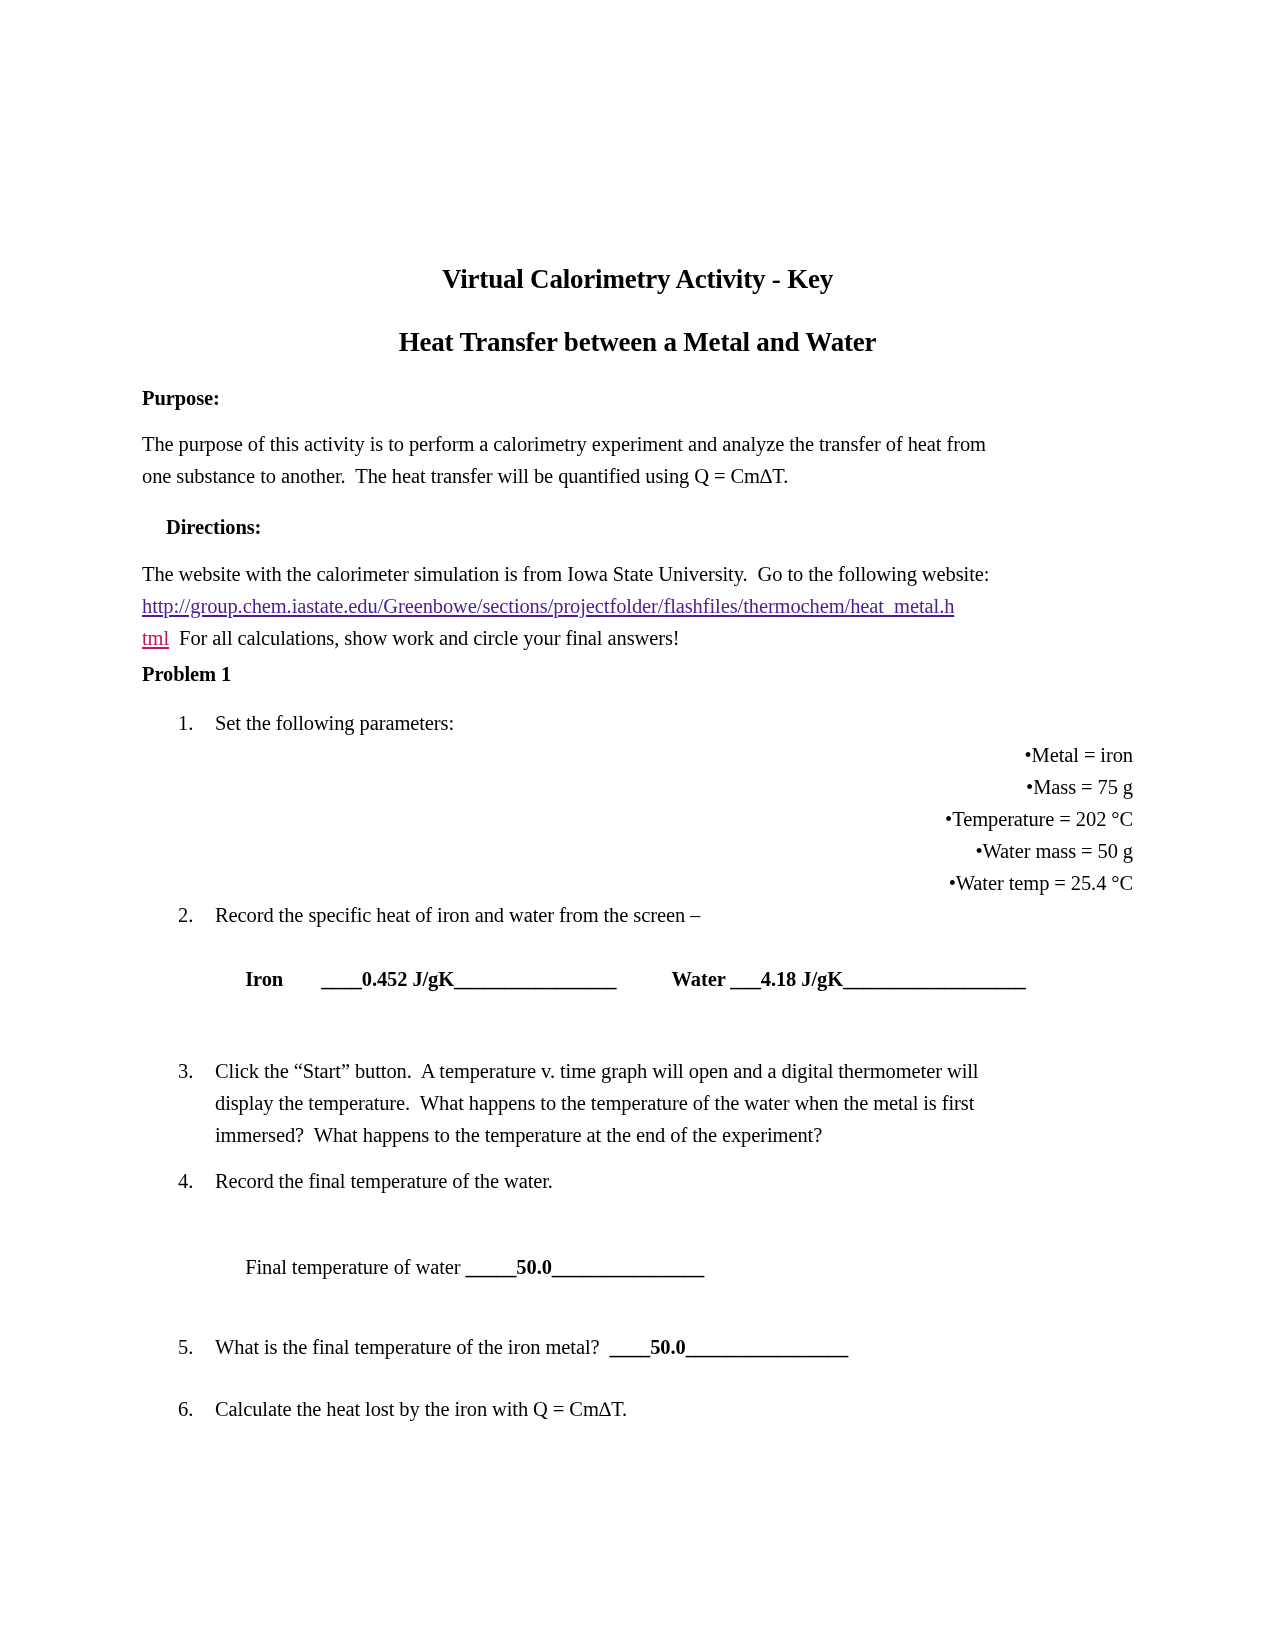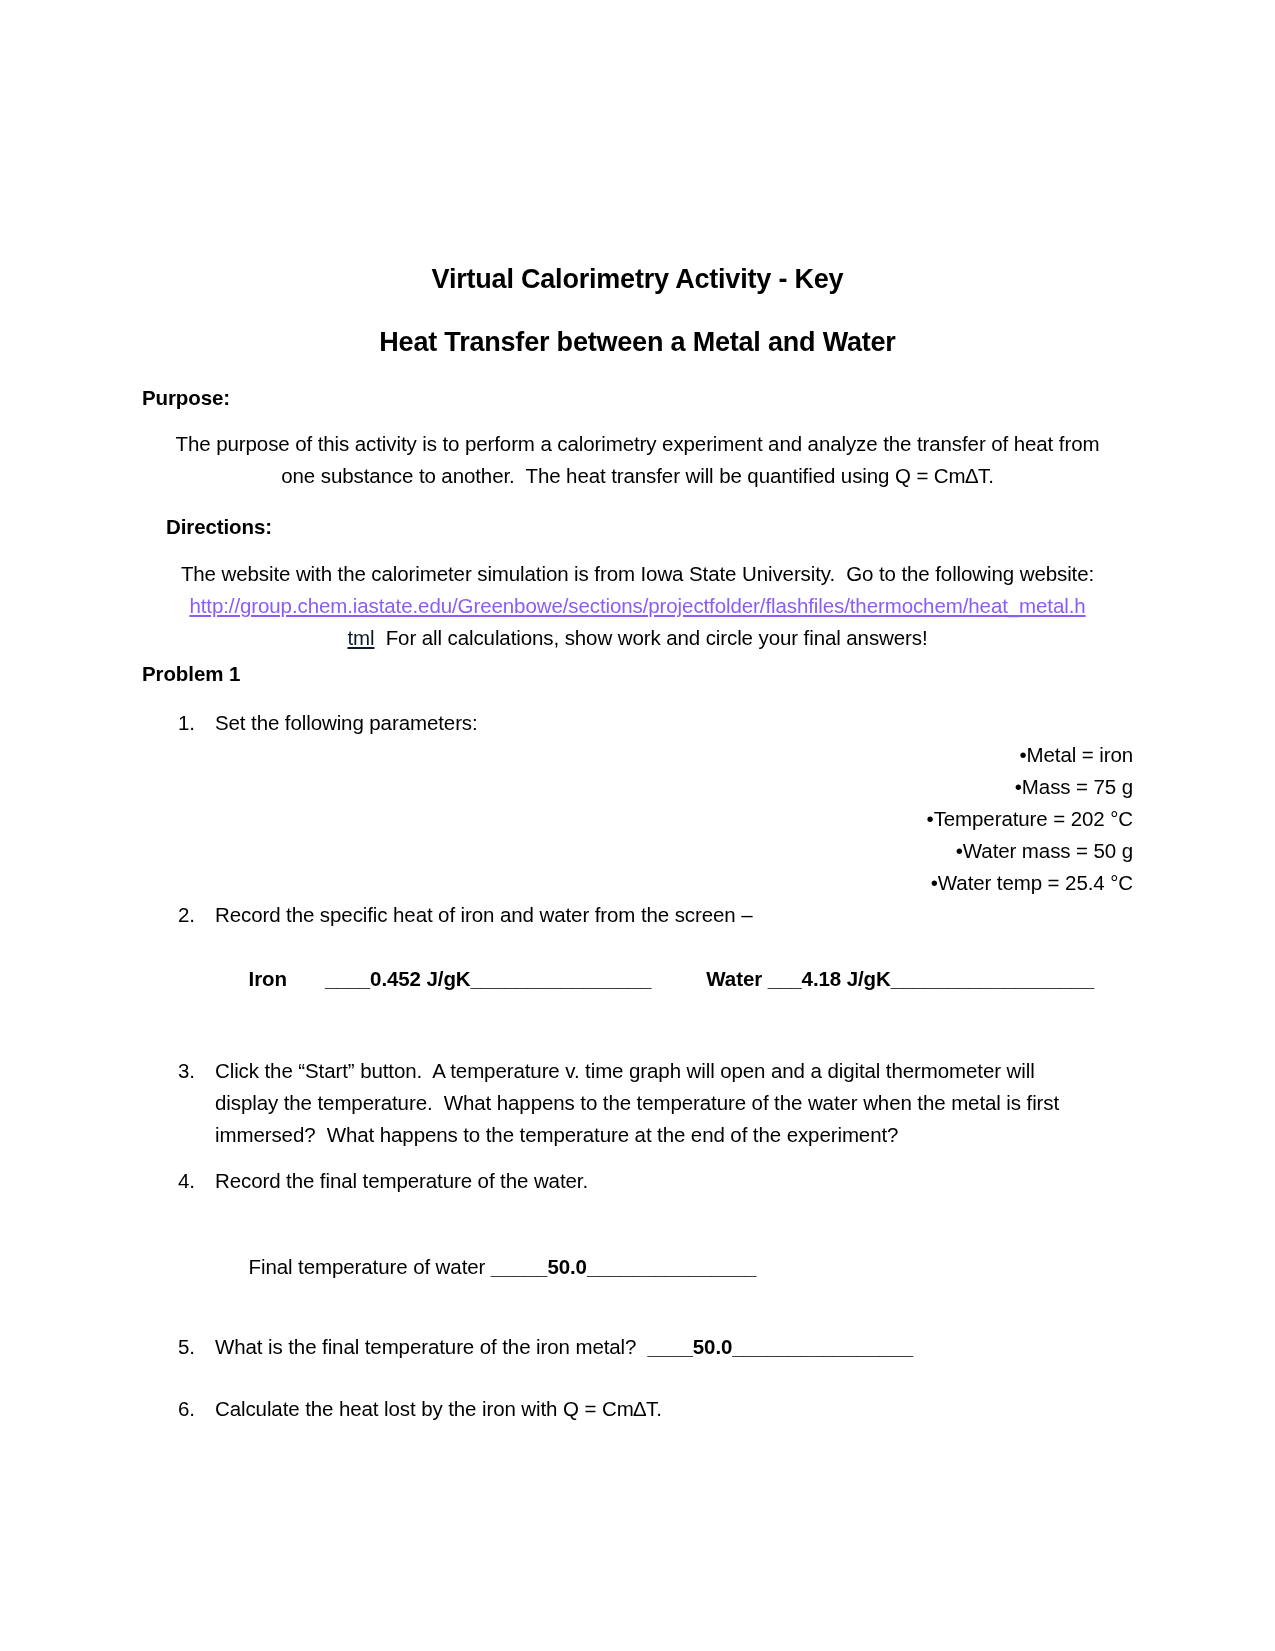--- a/index.html
+++ b/index.html
@@ -7,20 +7,21 @@
   body {
     width: 1275px; height: 1651px;
     font-family: "Liberation Sans", sans-serif;
     color: #000000;
     overflow: hidden;
   }
   .page {
     position: relative;
     width: 1117px; height: 1651px;
     background: #ffffff;
+    font-family: Liberation Serif, serif;
   }
   .content {
     position: absolute; left: 142px; top: 0;
     width: 991px;
     padding-top: 262px;
     font-size: 20.5px;
     letter-spacing: -0.1px;
     line-height: 32px;
   }
   .title, .subtitle {
@@ -28,21 +29,21 @@
     font-weight: bold;
     font-size: 27px;
     line-height: 34px;
     letter-spacing: -0.2px;
   }
   .subtitle   { margin-top: 29px; }
   .heading    { font-weight: bold; margin-top: 23px; }
   .h-purpose  { margin-top: 23px; }
   .h-directions { margin-top: 19px; margin-left: 24px; }
   .h-problem  { margin-top: 4px; }
-  .para       { margin-top: 14px; text-align: center; }
+  .para       { margin-top: 14px; }
   .para-directions { margin-top: 15px; }
   .line { display: block; white-space: pre; }
   .link {
     text-decoration: underline;
     cursor: pointer;
   }
   .li { display: flex; margin-left: 36px; }
   .li .num { width: 37px; flex: none; }
   .li-1 { margin-top: 17px; }
   .li-3 { margin-top: 28px; }
@@ -70,22 +71,22 @@
 
     <div class="heading h-purpose">Purpose:</div>
     <div class="para">
       <span class="line">The purpose of this activity is to perform a calorimetry experiment and analyze the transfer of heat from</span>
       <span class="line">one substance to another.  The heat transfer will be quantified using Q = Cm∆T.</span>
     </div>
 
     <div class="heading h-directions">Directions:</div>
     <div class="para para-directions">
       <span class="line">The website with the calorimeter simulation is from Iowa State University.  Go to the following website:</span>
-      <span class="line"><a class="link" style="color:#8b5cf6">http://group.chem.iastate.edu/Greenbowe/sections/projectfolder/flashfiles/thermochem/heat_metal.h</a></span>
-      <span class="line"><a class="link" style="color:#0f172a">tml</a><span>  For all calculations, show work and circle your final answers!</span></span>
+      <span class="line"><a class="link" style="color:#4c1d95">http://group.chem.iastate.edu/Greenbowe/sections/projectfolder/flashfiles/thermochem/heat_metal.h</a></span>
+      <span class="line"><a class="link" style="color:#be185d">tml</a><span>  For all calculations, show work and circle your final answers!</span></span>
     </div>
 
     <div class="heading h-problem">Problem 1</div>
 
     <div class="li li-1">
       <span class="num">1.</span>
       <span>Set the following parameters:</span>
     </div>
     <div class="bullets">
       <div class="bullet-row"><span class="dot">•</span><span>Metal = iron</span></div>

